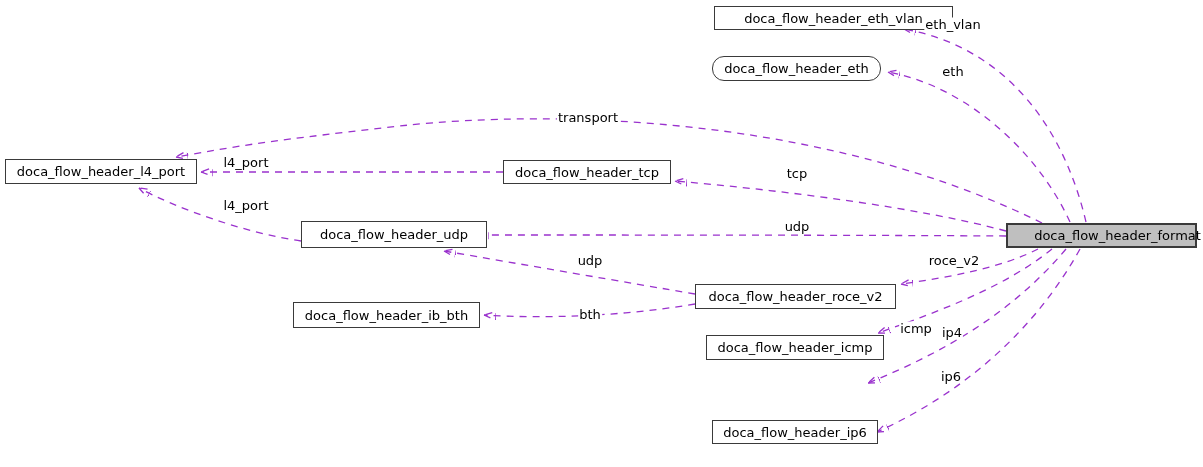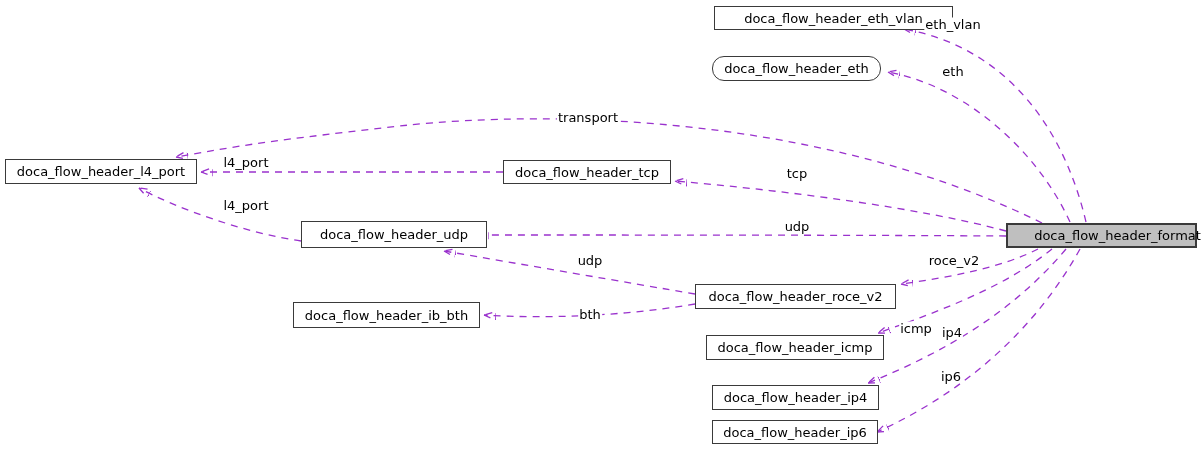--- a/index.html
+++ b/index.html
@@ -92,23 +92,20 @@
   </div>
   <div class="node" style="left:293px;top:302px;width:187px;height:26px;">
     <span>doca_flow_header_ib_bth</span>
   </div>
   <div class="node" style="left:695px;top:284px;width:201px;height:25px;">
     <span>doca_flow_header_roce_v2</span>
   </div>
   <div class="node" style="left:706px;top:335px;width:178px;height:25px;">
     <span>doca_flow_header_icmp</span>
   </div>
-  <div class="node" style="left:712px;top:385px;width:167px;height:25px;">
-    <span>doca_flow_header_ip4</span>
-  </div>
   <div class="node" style="left:712px;top:420px;width:166px;height:24px;">
     <span>doca_flow_header_ip6</span>
   </div>
   <div class="node highlight" style="left:1006px;top:223px;width:191px;height:25px;">
     <span>doca_flow_header_format</span>
   </div>
 
   <div class="edge-label" style="left:953px;top:24px;">eth_vlan</div>
   <div class="edge-label" style="left:953px;top:71px;">eth</div>
   <div class="edge-label" style="left:588px;top:117px;">transport</div>

